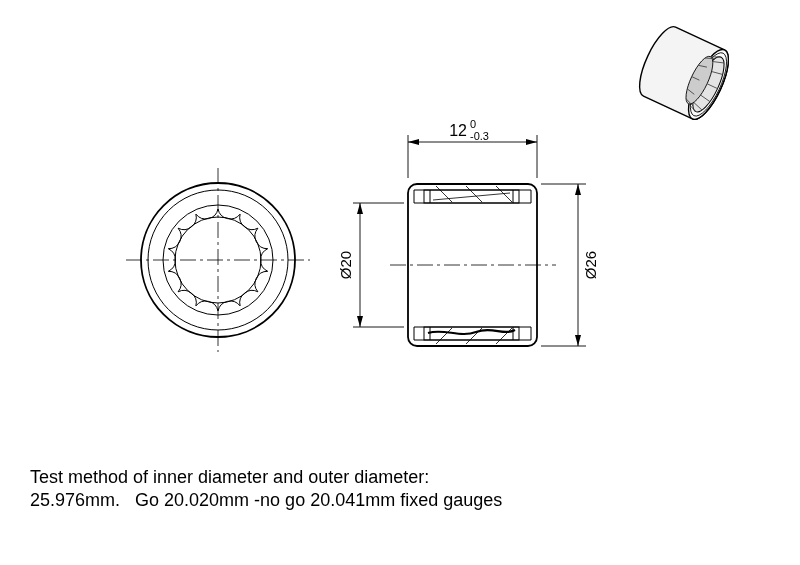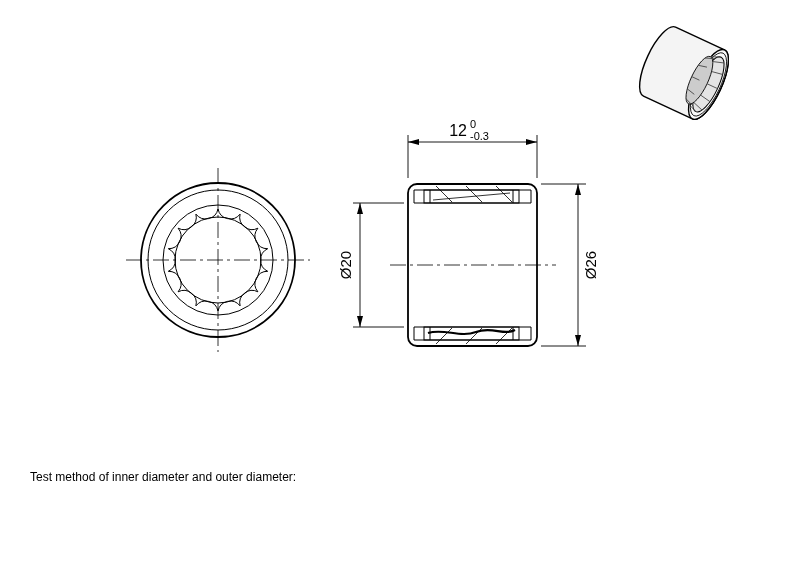--- a/index.html
+++ b/index.html
@@ -15,21 +15,21 @@
   .arrow{fill:#000;stroke:none;}
   text{fill:#000;}
   .dim{font:15px "Liberation Sans",sans-serif;}
   .dim-lg{font:16px "Liberation Sans",sans-serif;}
   .tol{font:11px "Liberation Sans",sans-serif;}
   .iso-body{fill:#f4f4f4;stroke:#000;stroke-width:1.4;}
   .iso-face{fill:#fafafa;stroke:#000;stroke-width:1.4;}
   .iso-bore{fill:#e4e4e4;stroke:#000;stroke-width:1;}
   .iso-deep{fill:#cccccc;stroke:#000;stroke-width:.8;}
   .iso-stripe{stroke:#444;stroke-width:.8;}
-  .notes{position:absolute;left:30px;top:466px;font-size:12px;line-height:22.5px;color:#000;}
+  .notes{position:absolute;left:30px;top:466px;font-size:18px;line-height:22.5px;color:#000;}
   .notes span{display:block;white-space:pre;}
 </style>
 </head>
 <body>
 
 <div class="sheet">
 
 <svg width="800" height="565" viewBox="0 0 800 565">
 
   <g>
@@ -131,15 +131,16 @@
       <line x1="27" y1="-30" x2="17" y2="-26"></line>
       <line x1="32" y1="-25.98" x2="21.25" y2="-22.52"></line>
       <line x1="35.66" y1="-15" x2="24.36" y2="-13"></line>
     </g>
   </g>
 
 </svg>
 
   <div class="notes">
     <span>Test method of inner diameter and outer diameter:</span>
+    <span>25.976mm.   Go 20.020mm -no go 20.041mm fixed gauges</span>
   </div>
 
 </div>
 
 </body></html>

